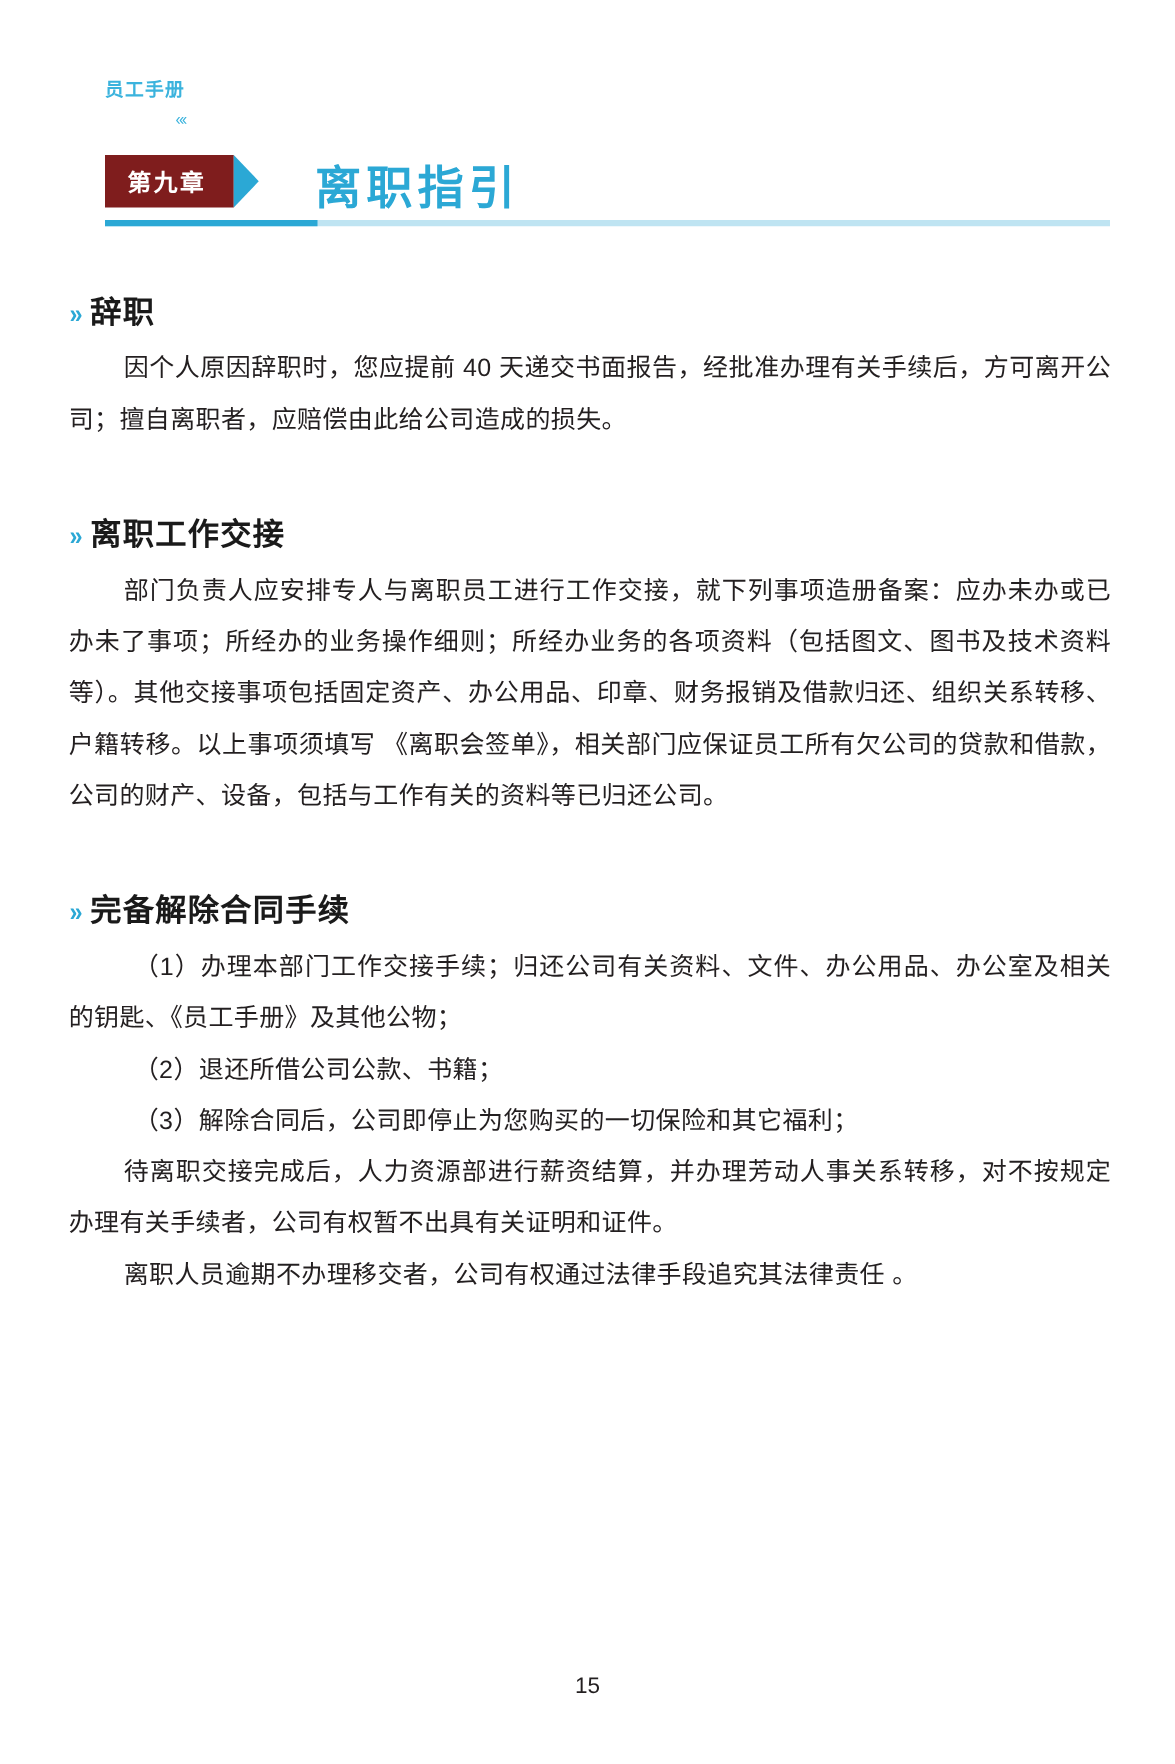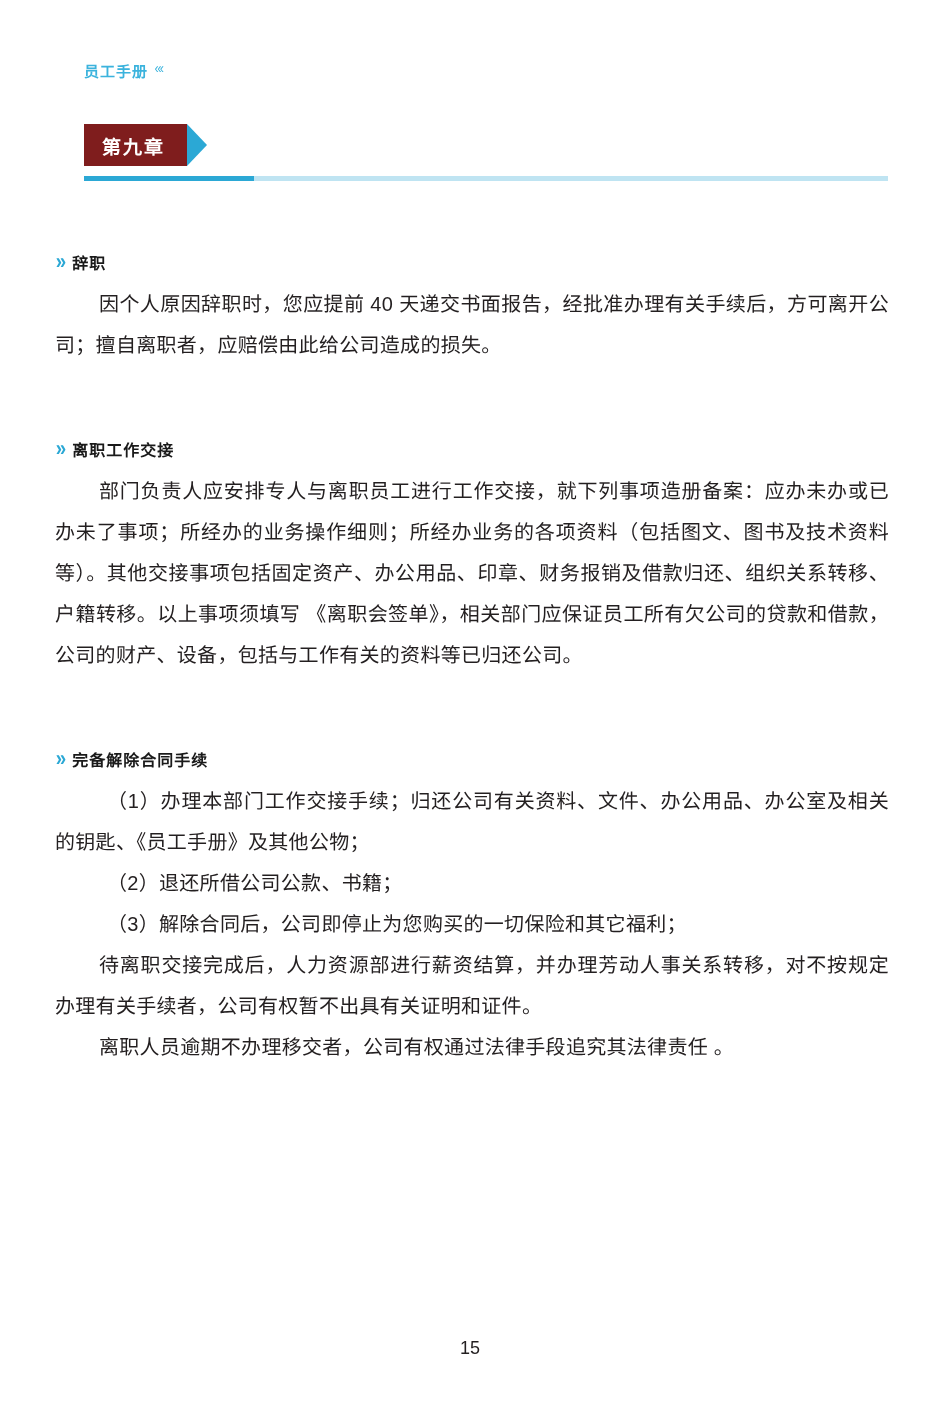--- a/index.html
+++ b/index.html
@@ -22,22 +22,23 @@
     box-sizing: border-box;
     padding: 0;
   }
 
   
   .running-header {
     position: absolute;
     top: 60px;
     left: 84px;
     display: flex;
-    align-items: flex-start;
+    align-items: flex-end;
     gap: 6px;
+    flex-direction: column;
   }
   .running-header .rh-text {
     font-size: 15px;
     letter-spacing: 1px;
     color: #3bb3dd;
     font-weight: 700;
   }
   .running-header .rh-chevrons {
     font-size: 14px;
     color: #3bb3dd;
@@ -123,25 +124,24 @@
   }
   .sec-head .marker {
     color: #2ba8d5;
     font-size: 22px;
     font-weight: 700;
     letter-spacing: -3px;
     transform: scaleX(0.85);
     line-height: 1;
   }
   .sec-head .sec-title {
-    font-size: 16px;
+    font-size: 25px;
     font-weight: 700;
     letter-spacing: 1px;
     color: #1a1a1a;
-    margin-top: 21px;
   }
   p.para {
     font-size: 20px;
     line-height: 41px;
     margin: 0;
     text-align: justify;
     letter-spacing: 0.3px;
     color: #231f20;
   }
   p.indent {
@@ -168,20 +168,21 @@
 
 <div class="page">
 
   <div class="running-header">
     <span class="rh-text">员工手册</span>
     <span class="rh-chevrons">«‹</span>
   </div>
 
   <div class="chapter-band">
     <div class="chapter-tag">第九章</div>
+    <div class="chapter-title">离职指引</div>
     <div class="chapter-rule"></div>
     <div class="chapter-rule-dark"></div>
   </div>
 
   <div class="content">
 
     <div class="section">
       <div class="sec-head">
         <span class="marker">»</span>
         <span class="sec-title">辞职</span>

